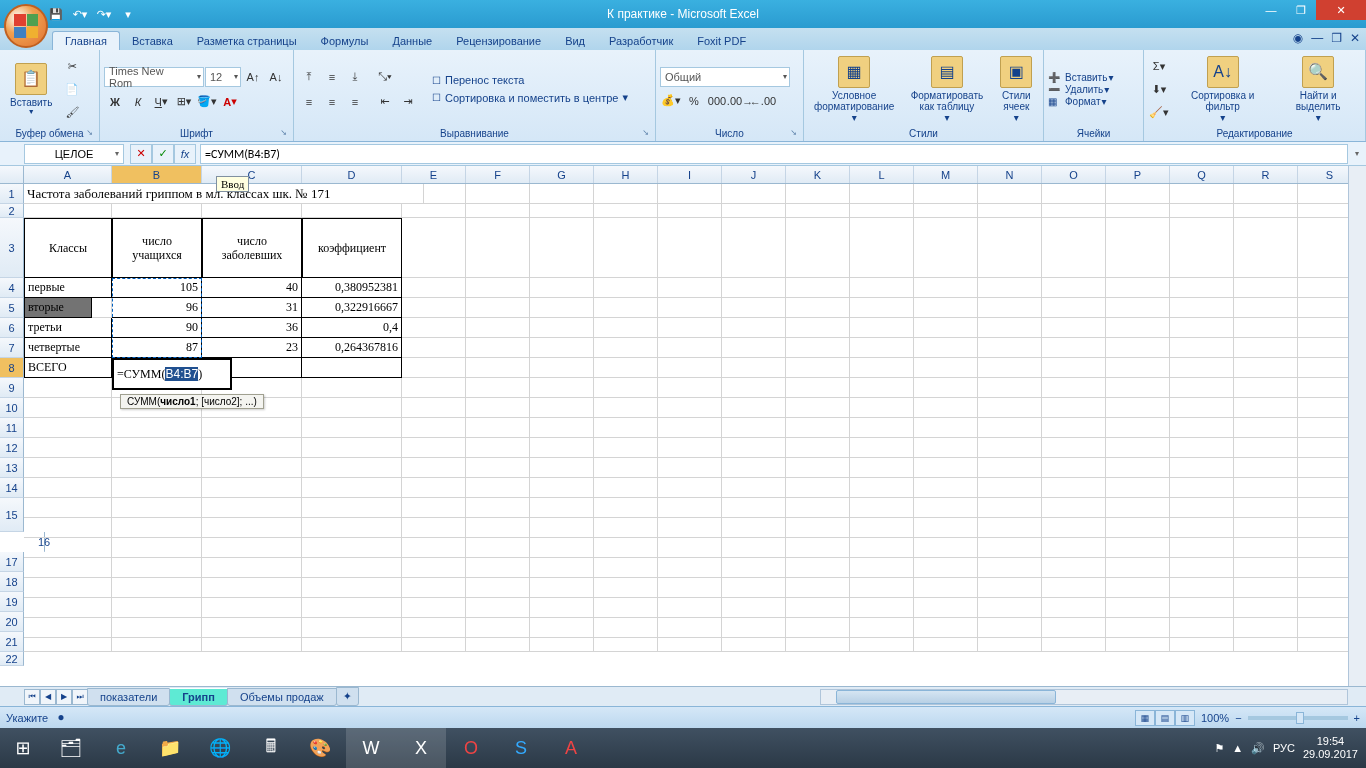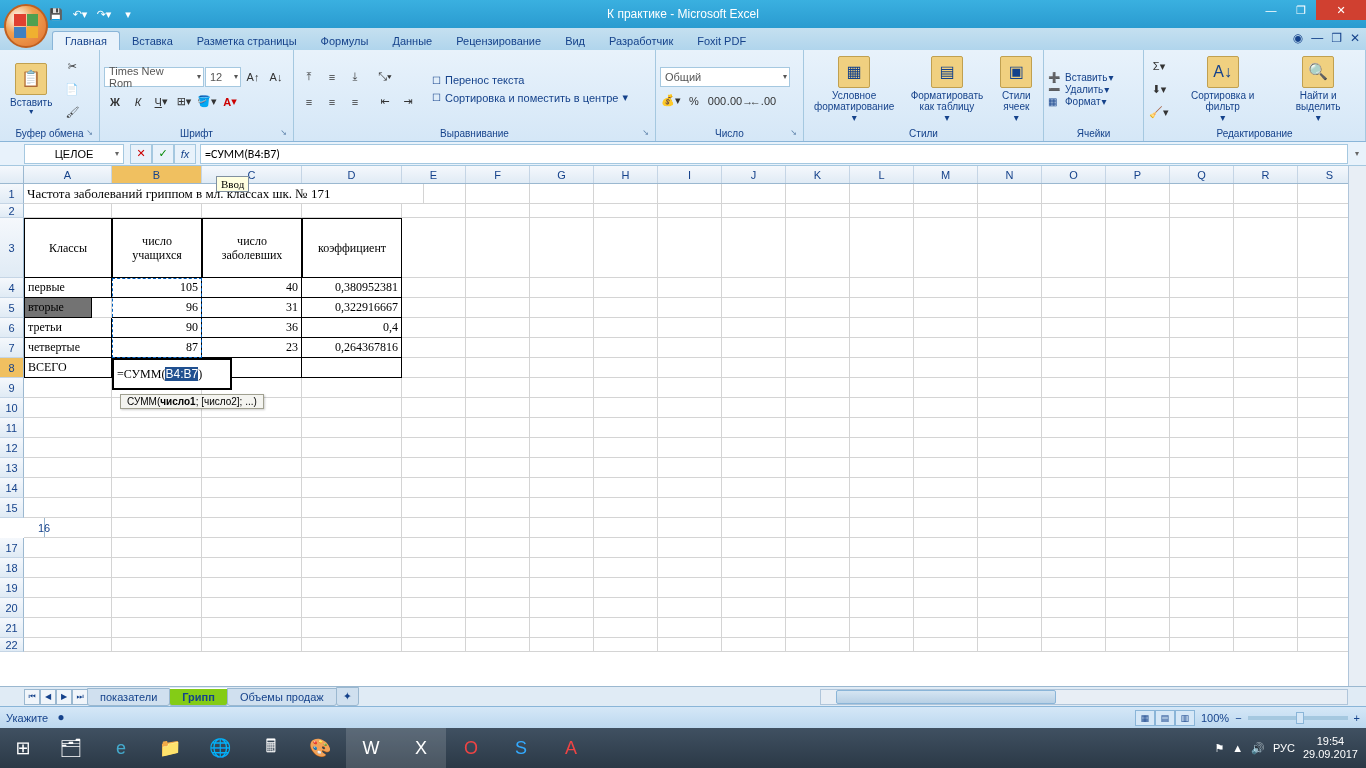--- a/index.html
+++ b/index.html
@@ -69,21 +69,21 @@
 
 
 .tooltip { position: absolute; background: #ffffe0; border: 1px solid #8090a0; padding: 1px 4px; font-size: 11px; font-family: Tahoma; z-index: 50; text-align: center; }
 .tooltip2 { position: absolute; background: #f4f4f0; border: 1px solid #a0a090; padding: 1px 6px; font-size: 10px; font-family: Tahoma; z-index: 50; box-shadow: 1px 1px 2px rgba(0,0,0,.2); }
 
 
 .sheettabs { height: 20px; background: #e0ebf5; display: flex; align-items: center; border-top: 1px solid #9bb8d0; padding-left: 24px; position: relative; }
 .sheet-nav { display: flex; gap: 0; }
 .sheet-nav-btn { width: 16px; height: 16px; border: 1px solid #9bb8d0; background: #f0f5fa; font-size: 8px; display: flex; align-items: center; justify-content: center; color: #15428b; }
 .sheet-tab { padding: 2px 12px; font-size: 11px; background: #d0e0ef; border: 1px solid #9bb8d0; margin-left: -1px; color: #15428b; border-radius: 0 0 3px 3px; }
-.sheet-tab.active { background: #84cc16; font-weight: bold; border-top-color: #fff; }
+.sheet-tab.active { background: #5eead4; font-weight: bold; border-top-color: #fff; }
 .hscroll { position: absolute; right: 18px; left: 820px; height: 16px; background: #e8eef5; border: 1px solid #b0c5da; top: 2px; }
 .hscroll-thumb { position: absolute; left: 15px; width: 220px; height: 14px; background: linear-gradient(#d5e5f2, #b8d0e5); border: 1px solid #8ab5d8; border-radius: 2px; }
 
 
 .statusbar { height: 22px; background: linear-gradient(#d5e7f7, #bcd8ef); border-top: 1px solid #8ab5d8; display: flex; align-items: center; padding: 0 6px; font-size: 11px; color: #15428b; justify-content: space-between; }
 .status-right { display: flex; align-items: center; gap: 6px; }
 .view-btns { display: flex; }
 .view-btn { width: 20px; height: 16px; border: 1px solid #8ab5d8; background: #d5e7f7; font-size: 9px; display: flex; align-items: center; justify-content: center; }
 .zoom-slider { width: 100px; height: 4px; background: #a5c8e0; position: relative; }
 .zoom-thumb { position: absolute; left: 48px; top: -4px; width: 8px; height: 12px; background: #d5e7f7; border: 1px solid #8ab5d8; }
@@ -303,21 +303,21 @@
         <div class="rowhead" style="height: 20px;">5</div>
         <div class="rowhead" style="height: 20px;">6</div>
         <div class="rowhead" style="height: 20px;">7</div>
         <div class="rowhead sel" style="height: 20px;">8</div>
         <div class="rowhead" style="height: 20px;">9</div>
         <div class="rowhead" style="height: 20px;">10</div>
         <div class="rowhead" style="height: 20px;">11</div>
         <div class="rowhead" style="height: 20px;">12</div>
         <div class="rowhead" style="height: 20px;">13</div>
         <div class="rowhead" style="height: 20px;">14</div>
-        <div class="rowhead" style="height: 20px;">15</div>
+        <div class="rowhead" style="height: 34px;">15</div>
         <div class="rowhead" style="height: 20px; margin-left: 44px;">16</div>
         <div class="rowhead" style="height: 20px;">17</div>
         <div class="rowhead" style="height: 20px;">18</div>
         <div class="rowhead" style="height: 20px;">19</div>
         <div class="rowhead" style="height: 20px;">20</div>
         <div class="rowhead" style="height: 20px;">21</div>
         <div class="rowhead" style="height: 14px;">22</div>
       </div>
     <div class="cells" id="cells" style="flex:1">
         <div class="cell" style="left: 0px; top: 0px; width: 88px; height: 20px;"></div>

